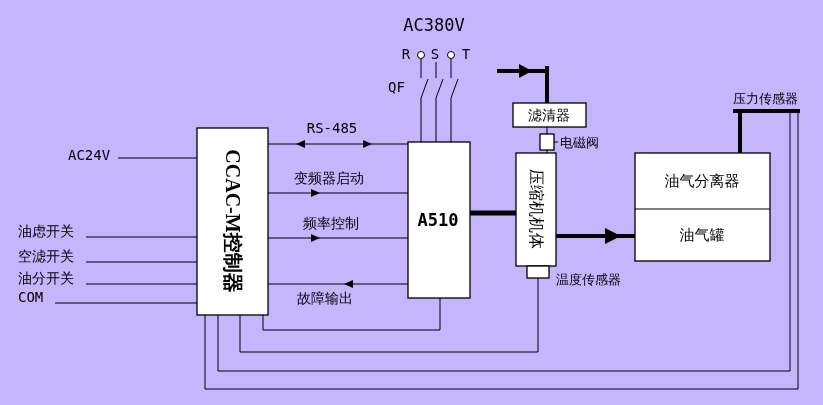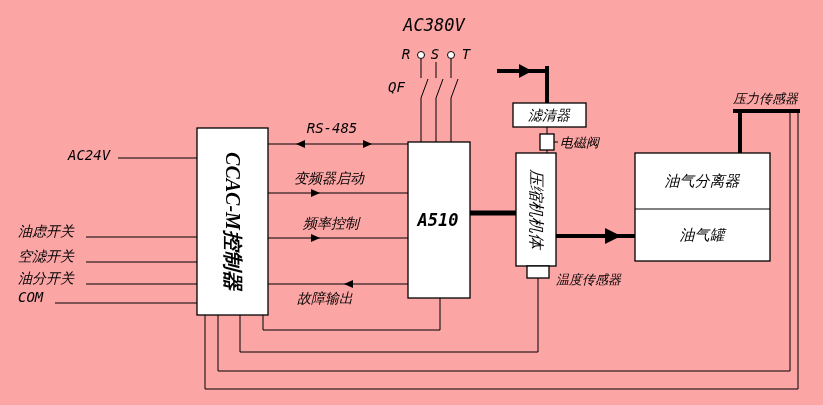--- a/index.html
+++ b/index.html
@@ -4,23 +4,22 @@
 <style>
   html, body {
     margin: 0;
     padding: 0;
     background: #ffffff;
   }
   #stage {
     width: 823px;
     height: 405px;
     position: relative;
-    background: #fca5a5;
+    background: #c4b5fd;
     overflow: hidden;
-    font-style: italic;
   }
   svg { display: block; }
   .mono {
     font-family: "DejaVu Sans Mono", "Liberation Mono", monospace;
     fill: #000000;
   }
   .cjk {
     font-family: "Liberation Serif", "DejaVu Serif", serif;
     fill: #000000;
   }

